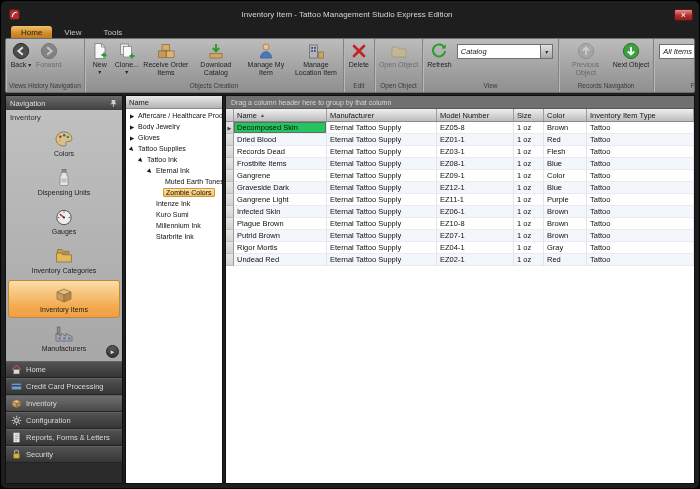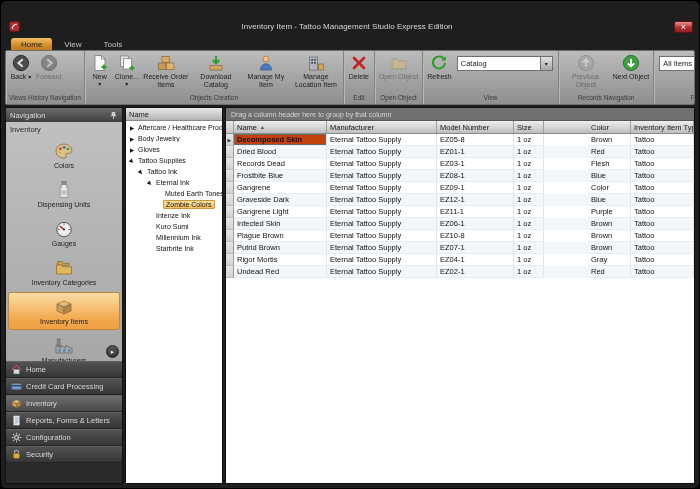--- a/index.html
+++ b/index.html
@@ -1,18 +1,18 @@
 <!DOCTYPE html>
 <html><head>
 <meta charset="utf-8">
 <style>
   *{margin:0;padding:0;box-sizing:border-box;}
   html,body{background:#000;font-family:"Liberation Sans",sans-serif;}
   .window{width:700px;height:489px;background:#1e1e1e;border:1px solid #000;border-radius:6px;
-          display:flex;flex-direction:column;overflow:hidden;padding:16px 4px 4px 4px;}
+          display:flex;flex-direction:column;overflow:hidden;padding:4px 4px 4px 4px;}
 
   
   .titlebar{height:17px;flex:none;display:flex;align-items:center;gap:5px;padding:2px 2px 0 4px;}
   .titlebar .title{flex:1;text-align:center;color:#d6d6d6;font-size:8px;white-space:nowrap;overflow:hidden;}
   .close-btn{width:19px;height:12px;flex:none;background:linear-gradient(#e89090,#b02f2f 55%,#8e1f1f);
              border:1px solid #5f1212;border-radius:2px;color:#fff;font-size:9px;line-height:10px;text-align:center;}
   .close-btn::before{content:"×";}
 
   
   .tabrow{height:16px;flex:none;display:flex;align-items:flex-end;padding-left:6px;gap:2px;}
@@ -26,21 +26,21 @@
   .rgroup-content{flex:1;display:flex;align-items:flex-start;padding:1px 2px 0 2px;}
   .rgroup-label{height:10px;font-size:6.5px;color:#3a3a3a;text-align:center;padding:0 3px;white-space:nowrap;overflow:hidden;}
   .rbtn{display:flex;flex-direction:column;align-items:center;padding:1px 2px;max-width:50px;min-width:26px;
         font-size:7px;color:#1e1e1e;text-align:center;border-radius:2px;}
   .rbtn .ricon{width:18px;height:18px;margin:1px 0 1px 0;flex:none;}
   .rbtn .rlabel{line-height:1.1;max-width:46px;}
   .rbtn .lblrow{display:flex;align-items:center;gap:2px;}
   .rbtn.disabled{opacity:.45;}
   .drop-arrow{font-size:6px;line-height:1;color:#222;}
   .drop-arrow::after{content:"▾";}
-  .rcombo{display:flex;align-items:center;height:15px;margin:4px 3px 0 3px;flex:none;}
+  .rcombo{display:flex;align-items:center;height:15px;margin:4px 3px 0 3px;flex:none;font-style:italic;}
   .rcombo .cbox{background:#fff;border:1px solid #6f6f6f;height:15px;display:flex;align-items:center;
                 font-size:7.5px;padding:0 3px;color:#1a1a1a;flex:1;white-space:nowrap;}
   .rcombo .cdrop{width:12px;height:15px;flex:none;background:linear-gradient(#e2e2e2,#a8a8a8);
                  border:1px solid #6f6f6f;border-left:none;display:flex;align-items:center;justify-content:center;
                  font-size:6px;color:#2a2a2a;}
   .rcombo .cdrop::after{content:"▾";}
 
   
   .main{flex:1;display:flex;overflow:hidden;margin-top:2px;}
   .vsplit{width:2px;flex:none;background:#1e1e1e;}
@@ -92,23 +92,23 @@
   .gh{display:flex;align-items:center;padding:0 3px;border-right:1px solid #9d9d9d;overflow:hidden;white-space:nowrap;}
   .gh.sorted::after{content:"▲";font-size:5px;margin-left:3px;color:#4a4a4a;}
   .gind{width:8px;flex:none;background:linear-gradient(#e9e9e9,#c6c6c6);border-right:1px solid #9d9d9d;}
   .gbody{flex:1;overflow:hidden;}
   .grow{height:12px;display:flex;font-size:7.5px;color:#101010;}
   .grow:nth-child(even){background:#f3f6fa;}
   .grow .gind{background:linear-gradient(#e6e6e6,#d2d2d2);border-bottom:1px solid #bdbdbd;}
   .grow.selected .gind::after{content:"▶";display:block;font-size:5px;color:#3a3a3a;text-align:center;line-height:12px;}
   .gcell{display:flex;align-items:center;padding:0 3px;border-right:1px solid #e1e4e9;border-bottom:1px solid #e8ebef;
          white-space:nowrap;overflow:hidden;}
-  .grow.selected .w-name{box-shadow:inset 0 0 0 1px #6a6a6a;background:#c2410c;font-weight:bold;}
+  .grow.selected .w-name{box-shadow:inset 0 0 0 1px #6a6a6a;background:#22c55e;}
   .w-name{width:93px;flex:none;}.w-mfr{width:110px;flex:none;}.w-model{width:77px;flex:none;}
-  .w-size{width:30px;flex:none;}.w-color{width:43px;flex:none;margin-left:44px;}.w-type{flex:1;}
+  .w-size{width:30px;flex:none;}.w-color{width:43px;flex:none;}.w-type{flex:1;}
 
   
   .statusbar{height:16px;flex:none;display:flex;align-items:center;gap:18px;padding:0 6px;
              background:linear-gradient(#3c3c3c,#272727);border-top:1px solid #141414;
              color:#cfcfcf;font-size:7.5px;margin-top:1px;}
 </style>
 </head>
 <body>
 
 <div class="window">
@@ -398,34 +398,34 @@
                 <path d="M1.5 4L6 2l4.5 2L6 6z" fill="#e2bd80" stroke="#8a6a34" stroke-width="0.5"></path>
                 <path d="M1.5 4v4.5L6 10.4V6z" fill="#c99c5c" stroke="#8a6a34" stroke-width="0.5"></path>
                 <path d="M10.5 4v4.5L6 10.4V6z" fill="#b2854a" stroke="#8a6a34" stroke-width="0.5"></path>
               </svg>
             </span>
           <span>Inventory</span>
         </div>
         <div class="nav-btn">
           <span class="nicon">
               <svg width="11" height="11" viewBox="0 0 12 12">
-                <rect x="2.6" y="0.9" width="6.8" height="10.2" fill="#ececec" stroke="#808080" stroke-width="0.5"></rect>
-                <path d="M4.2 3.2h4M4.2 5.2h4M4.2 7.2h4M4.2 9h2.6" stroke="#6b8cb4" stroke-width="0.7"></path>
-              </svg>
-            </span>
-          <span>Reports, Forms &amp; Letters</span>
+                <circle cx="6" cy="6" r="2.1" fill="none" stroke="#c6c6c6" stroke-width="1.3"></circle>
+                <path d="M6 0.8v2M6 9.2v2M0.8 6h2M9.2 6h2M2.3 2.3l1.4 1.4M8.3 8.3l1.4 1.4M9.7 2.3L8.3 3.7M3.7 8.3L2.3 9.7" stroke="#c6c6c6" stroke-width="1.1"></path>
+              </svg>
+            </span>
+          <span>Configuration</span>
         </div>
         <div class="nav-btn">
           <span class="nicon">
               <svg width="11" height="11" viewBox="0 0 12 12">
-                <circle cx="6" cy="6" r="2.1" fill="none" stroke="#c6c6c6" stroke-width="1.3"></circle>
-                <path d="M6 0.8v2M6 9.2v2M0.8 6h2M9.2 6h2M2.3 2.3l1.4 1.4M8.3 8.3l1.4 1.4M9.7 2.3L8.3 3.7M3.7 8.3L2.3 9.7" stroke="#c6c6c6" stroke-width="1.1"></path>
-              </svg>
-            </span>
-          <span>Configuration</span>
+                <rect x="2.6" y="0.9" width="6.8" height="10.2" fill="#ececec" stroke="#808080" stroke-width="0.5"></rect>
+                <path d="M4.2 3.2h4M4.2 5.2h4M4.2 7.2h4M4.2 9h2.6" stroke="#6b8cb4" stroke-width="0.7"></path>
+              </svg>
+            </span>
+          <span>Reports, Forms &amp; Letters</span>
         </div>
         <div class="nav-btn">
           <span class="nicon">
               <svg width="11" height="11" viewBox="0 0 12 12">
                 <path d="M3.8 5V3.6a2.2 2.2 0 0 1 4.4 0V5" fill="none" stroke="#b0b0b0" stroke-width="1.1"></path>
                 <rect x="2.8" y="5" width="6.4" height="5.2" rx="0.8" fill="#d8b23e" stroke="#8a6e18" stroke-width="0.6"></rect>
               </svg>
             </span>
           <span>Security</span>
         </div>
@@ -541,21 +541,21 @@
             <div class="gind"></div>
             <div class="gcell w-name">Records Dead</div>
             <div class="gcell w-mfr">Eternal Tattoo Supply</div>
             <div class="gcell w-model">EZ03-1</div>
             <div class="gcell w-size">1 oz</div>
             <div class="gcell w-color">Flesh</div>
             <div class="gcell w-type">Tattoo</div>
           </div>
           <div class="grow">
             <div class="gind"></div>
-            <div class="gcell w-name">Frostbite Blue</div>
+            <div class="gcell w-name">Frostbite Items</div>
             <div class="gcell w-mfr">Eternal Tattoo Supply</div>
             <div class="gcell w-model">EZ08-1</div>
             <div class="gcell w-size">1 oz</div>
             <div class="gcell w-color">Blue</div>
             <div class="gcell w-type">Tattoo</div>
           </div>
           <div class="grow">
             <div class="gind"></div>
             <div class="gcell w-name">Gangrene</div>
             <div class="gcell w-mfr">Eternal Tattoo Supply</div>

